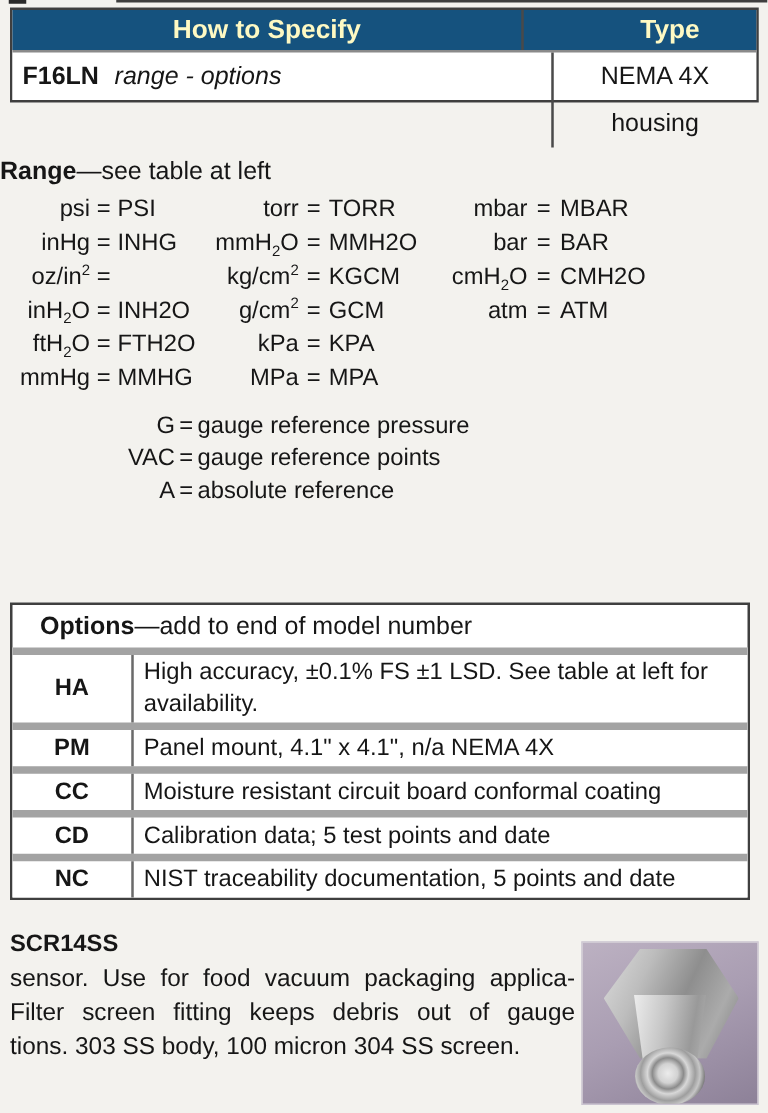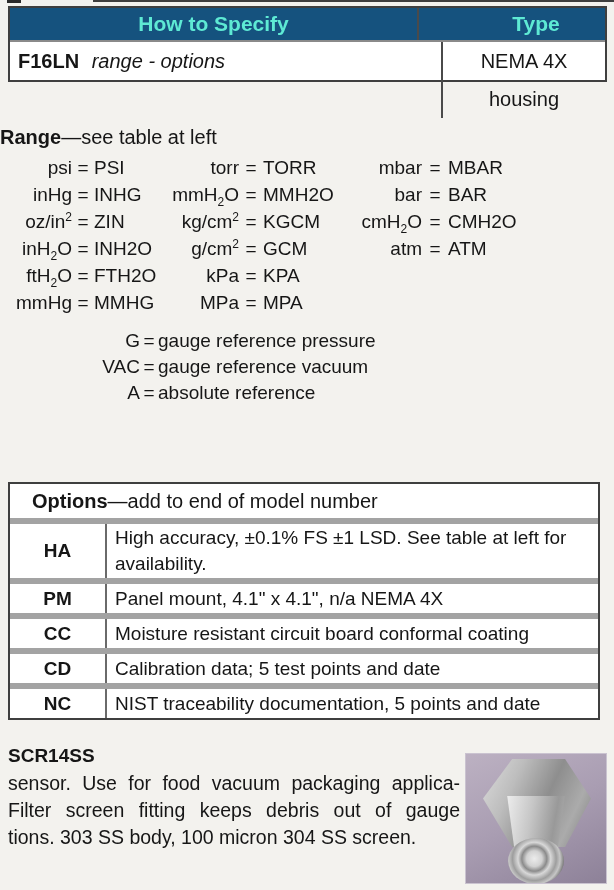--- a/index.html
+++ b/index.html
@@ -110,21 +110,21 @@
 </style>
 </head>
 <body style="background: rgb(243, 242, 238);">
 
 <div class="page">
 
   <div class="crop-line"></div>
   <div class="crop-blob"></div>
 
   <div class="spec-table">
-    <div class="spec-head" style="background: rgb(21, 82, 126); color: #5eead4;">
+    <div class="spec-head" style="background: rgb(21, 82, 126); color: #fef9c3;">
       <div class="cell">How to Specify</div>
       <div class="cell">Type</div>
     </div>
     <div class="spec-body">
       <div class="spec-model-cell">
         <span class="model">F16LN</span>
         <span class="suffix">range - options</span>
       </div>
       <div class="spec-type-cell">NEMA 4X housing</div>
     </div>
@@ -142,21 +142,20 @@
             <span class="code">PSI</span>
           </div>
           <div class="range-row">
             <span class="sym"><span>inHg</span></span>
             <span class="eq">=</span>
             <span class="code">INHG</span>
           </div>
           <div class="range-row">
             <span class="sym"><span>oz/in</span><sup>2</sup></span>
             <span class="eq">=</span>
-            <span class="code">ZIN</span>
           </div>
           <div class="range-row">
             <span class="sym"><span>inH</span><sub>2</sub><span>O</span></span>
             <span class="eq">=</span>
             <span class="code">INH2O</span>
           </div>
           <div class="range-row">
             <span class="sym"><span>ftH</span><sub>2</sub><span>O</span></span>
             <span class="eq">=</span>
             <span class="code">FTH2O</span>
@@ -224,21 +223,21 @@
     </div>
     <div class="range-refs" id="range-refs">
         <div class="ref-row">
           <span class="sym">G</span>
           <span class="eq">=</span>
           <span class="desc">gauge reference pressure</span>
         </div>
         <div class="ref-row">
           <span class="sym">VAC</span>
           <span class="eq">=</span>
-          <span class="desc">gauge reference vacuum</span>
+          <span class="desc">gauge reference points</span>
         </div>
         <div class="ref-row">
           <span class="sym">A</span>
           <span class="eq">=</span>
           <span class="desc">absolute reference</span>
         </div>
       </div>
   </div>
 
   <div class="options-table">

